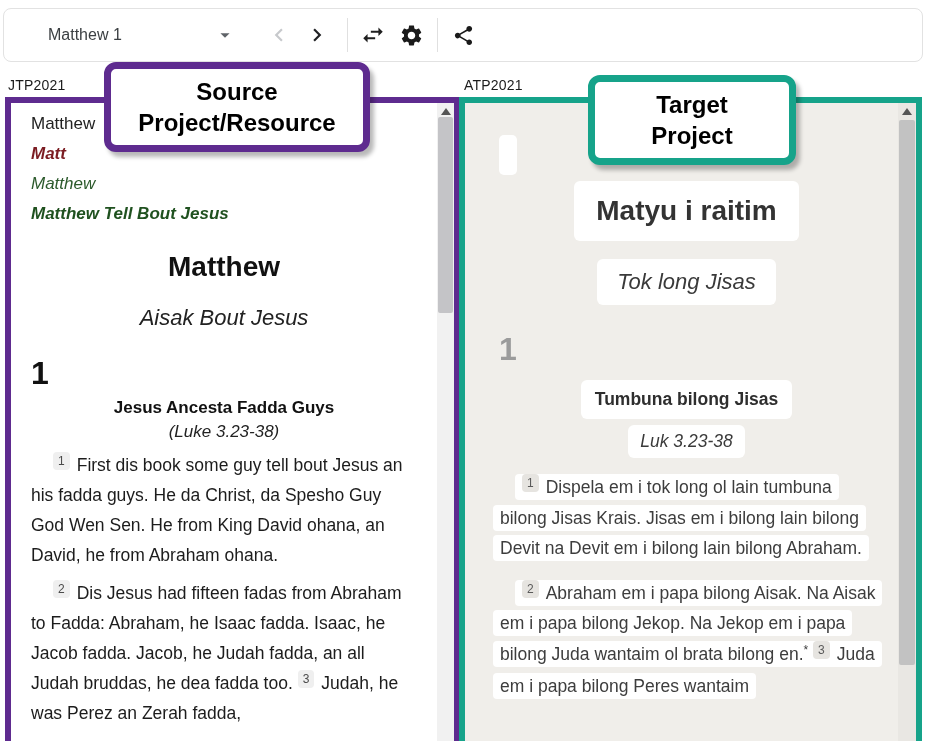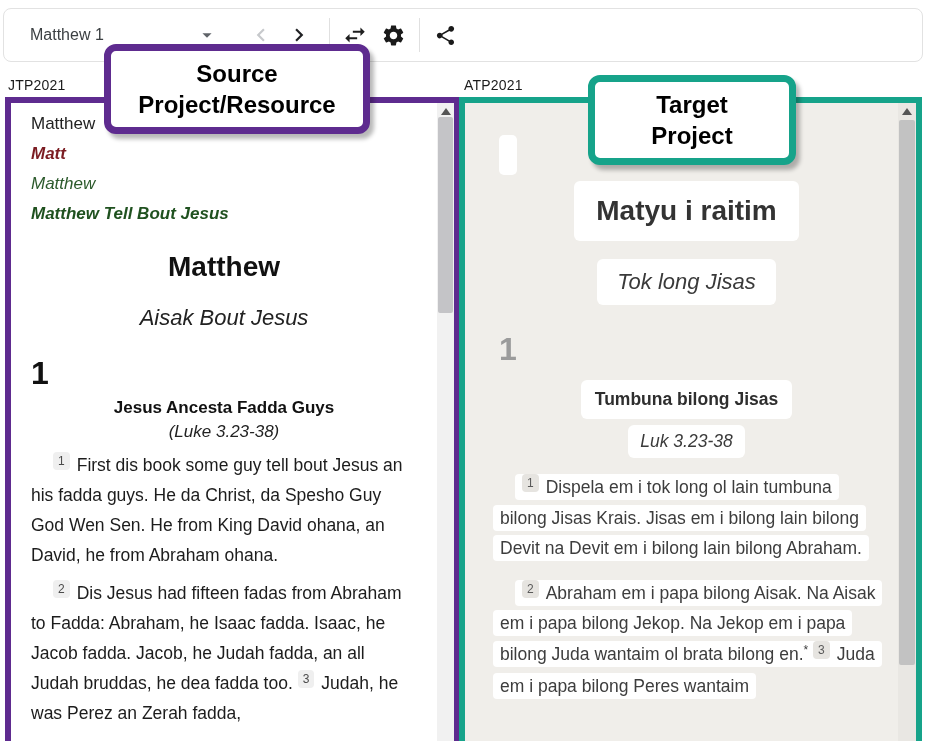--- a/index.html
+++ b/index.html
@@ -11,21 +11,21 @@
   }
   * { box-sizing:border-box; }
 
   
   .toolbar {
     position:absolute; left:3px; top:8px; width:920px; height:54px;
     background:#fff; border:1px solid #e2e2e2; border-radius:8px;
     display:flex; align-items:center;
   }
   .book-selector {
-    display:flex; align-items:center; margin-left:26px; width:188px; cursor:pointer;
+    display:flex; align-items:center; margin-left:44px; width:188px; cursor:pointer;
   }
   .book-selector .bs-label { font-size:16px; color:#3c4043; }
   .bs-caret { margin-left:auto; display:flex; }
   .icon-btn { border:none; background:none; padding:0; display:flex; align-items:center; justify-content:center; cursor:pointer; }
   .tb-divider { width:1px; height:34px; background:#e0e0e0; }
   .ic { display:block; }
 
   
   .panel-label {
     position:absolute; top:77px; font-size:14px; color:#1b1b1b; letter-spacing:0.2px;
@@ -102,21 +102,21 @@
   }
   .fnote { font-size:12px; position:relative; top:-6px; color:#3d3d3d; }
 
   
   .callout {
     position:absolute; z-index:10; background:#fff; text-align:center;
     font-weight:bold; color:#000; border-radius:12px;
     box-shadow:4px 5px 4px rgba(0,0,0,0.28);
     font-size:24px; line-height:31px; padding:7px 6px;
   }
-  .callout.source-co { left:104px; top:44px; width:266px; border:7px solid #5e2b8f; }
+  .callout.source-co { left:104px; top:62px; width:266px; border:7px solid #5e2b8f; }
   .callout.target-co { left:588px; top:62px; width:208px; border:7px solid #16a38a;margin-top:13px; }
 </style>
 </head>
 <body>
 
 <div class="toolbar">
   <div class="book-selector">
     <span class="bs-label">Matthew 1</span>
     <span class="bs-caret">
       <svg class="ic" width="22" height="22" viewBox="0 0 24 24">

